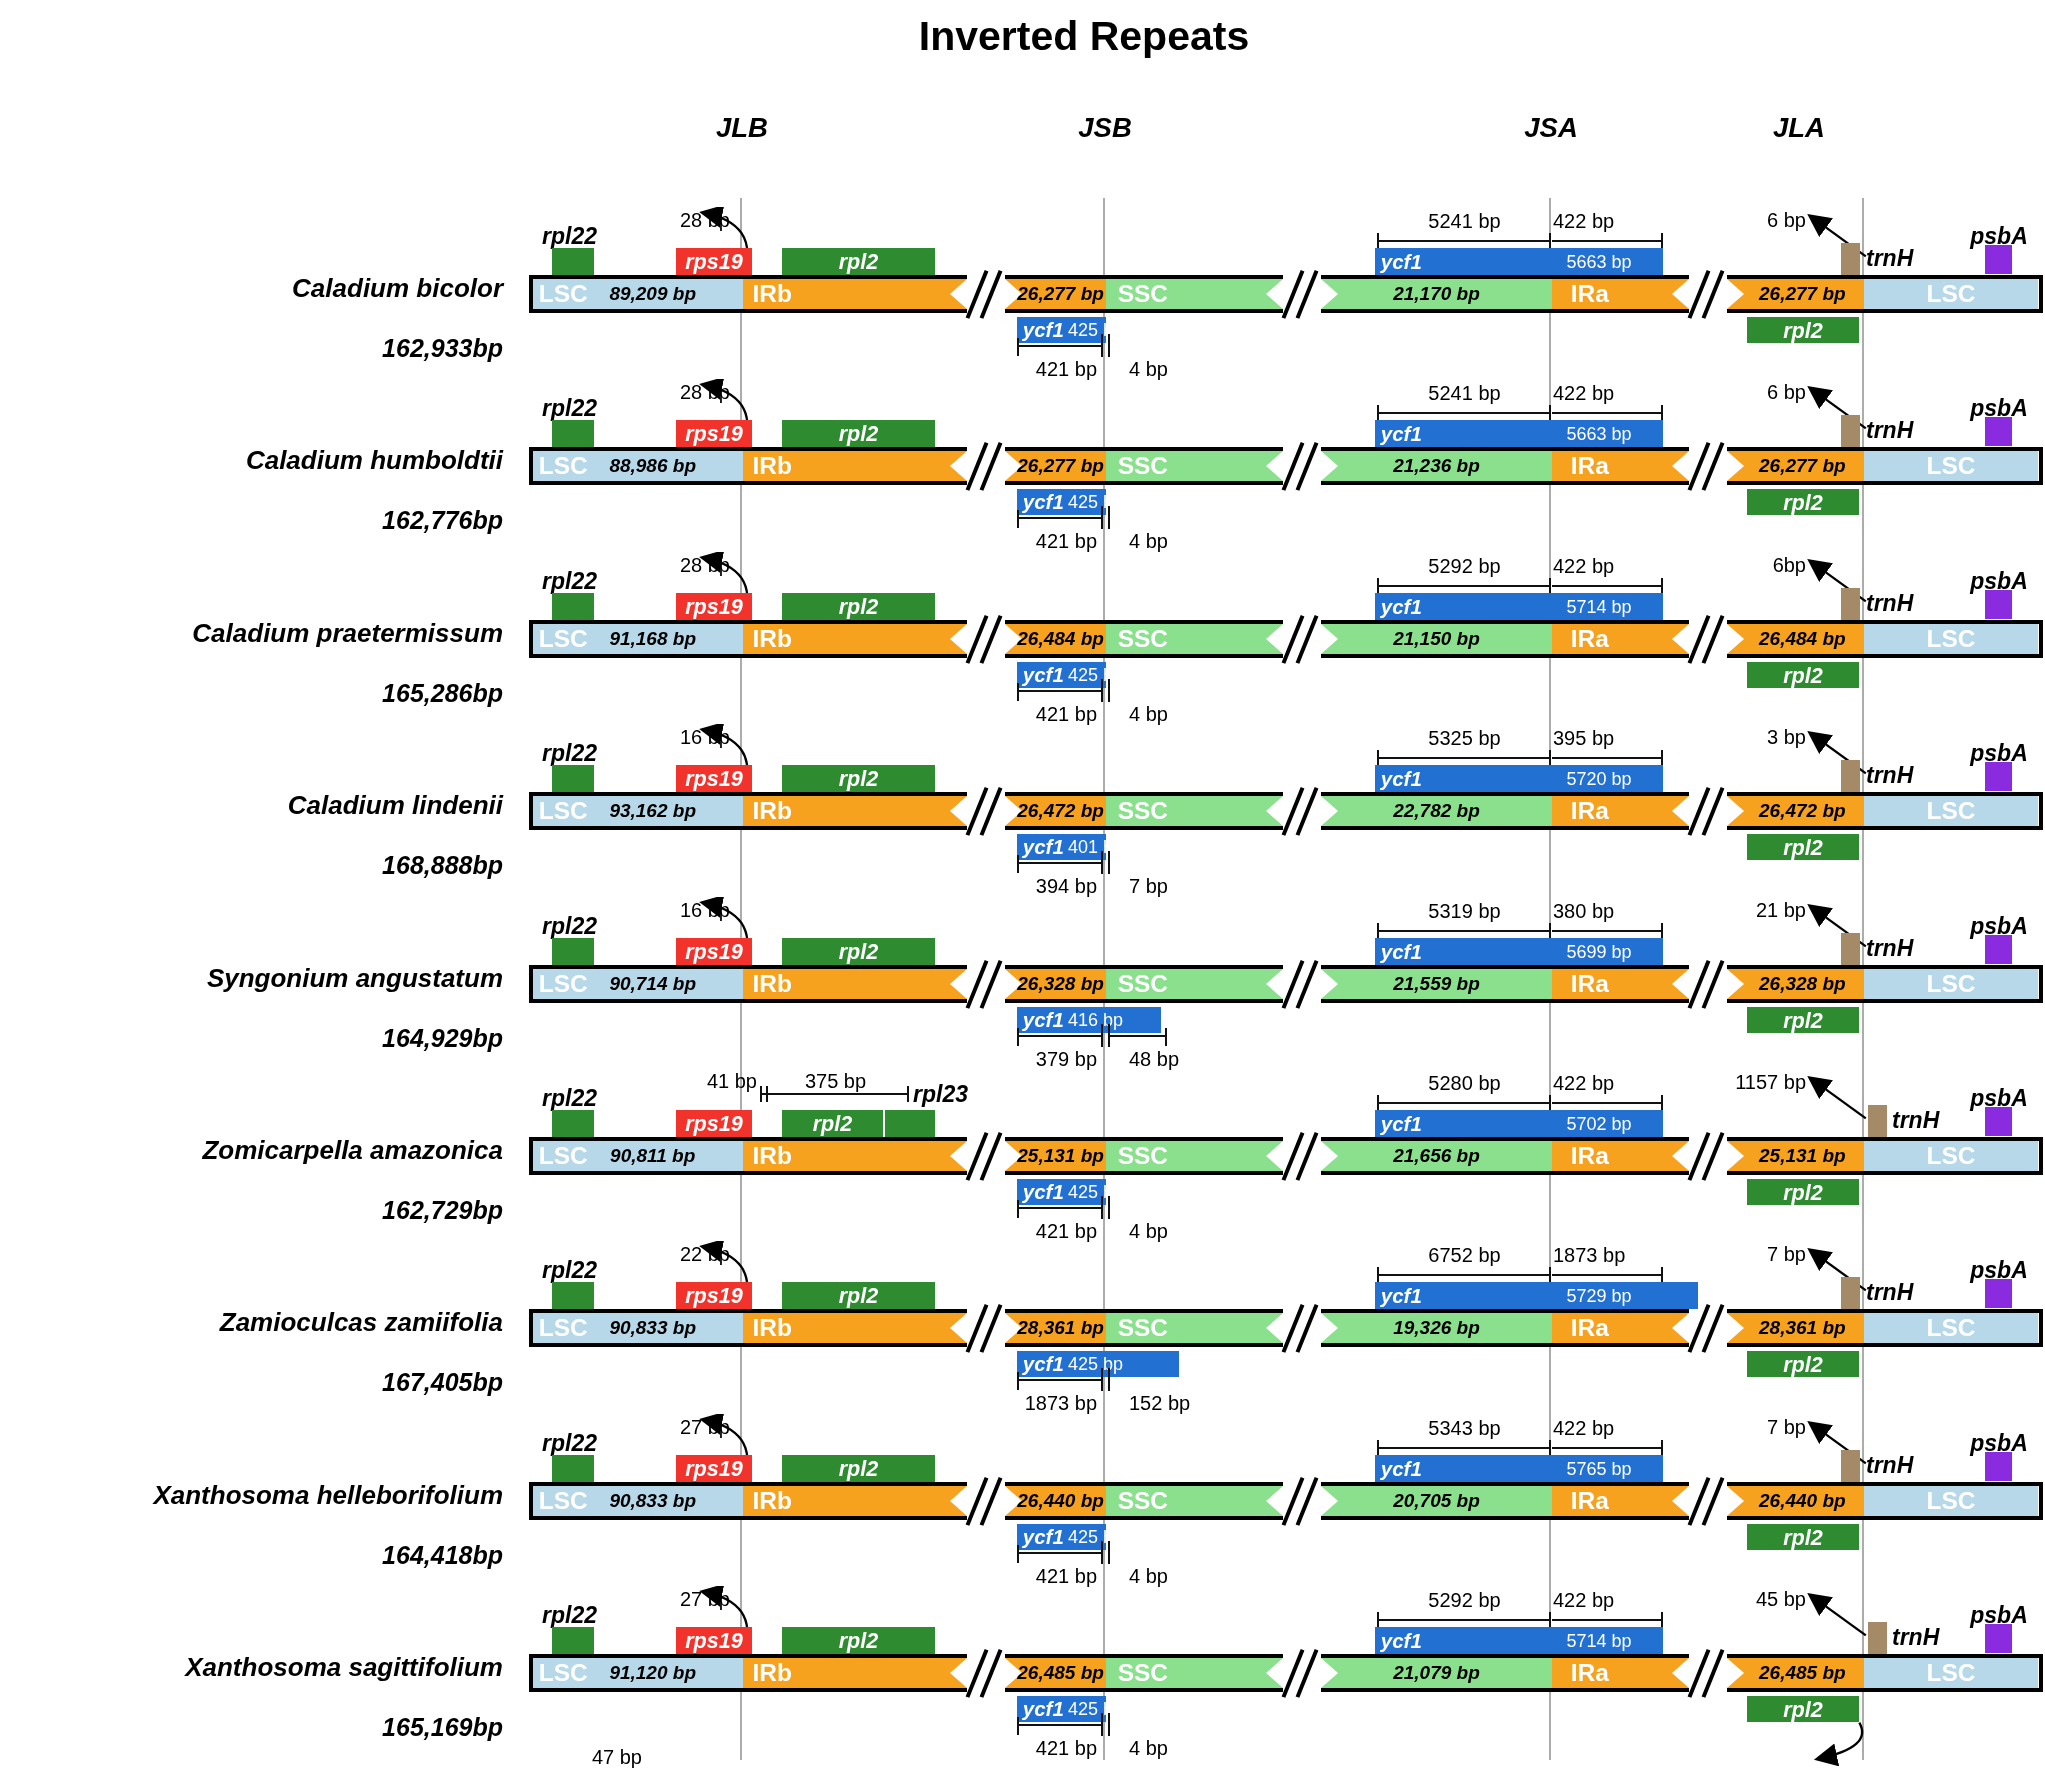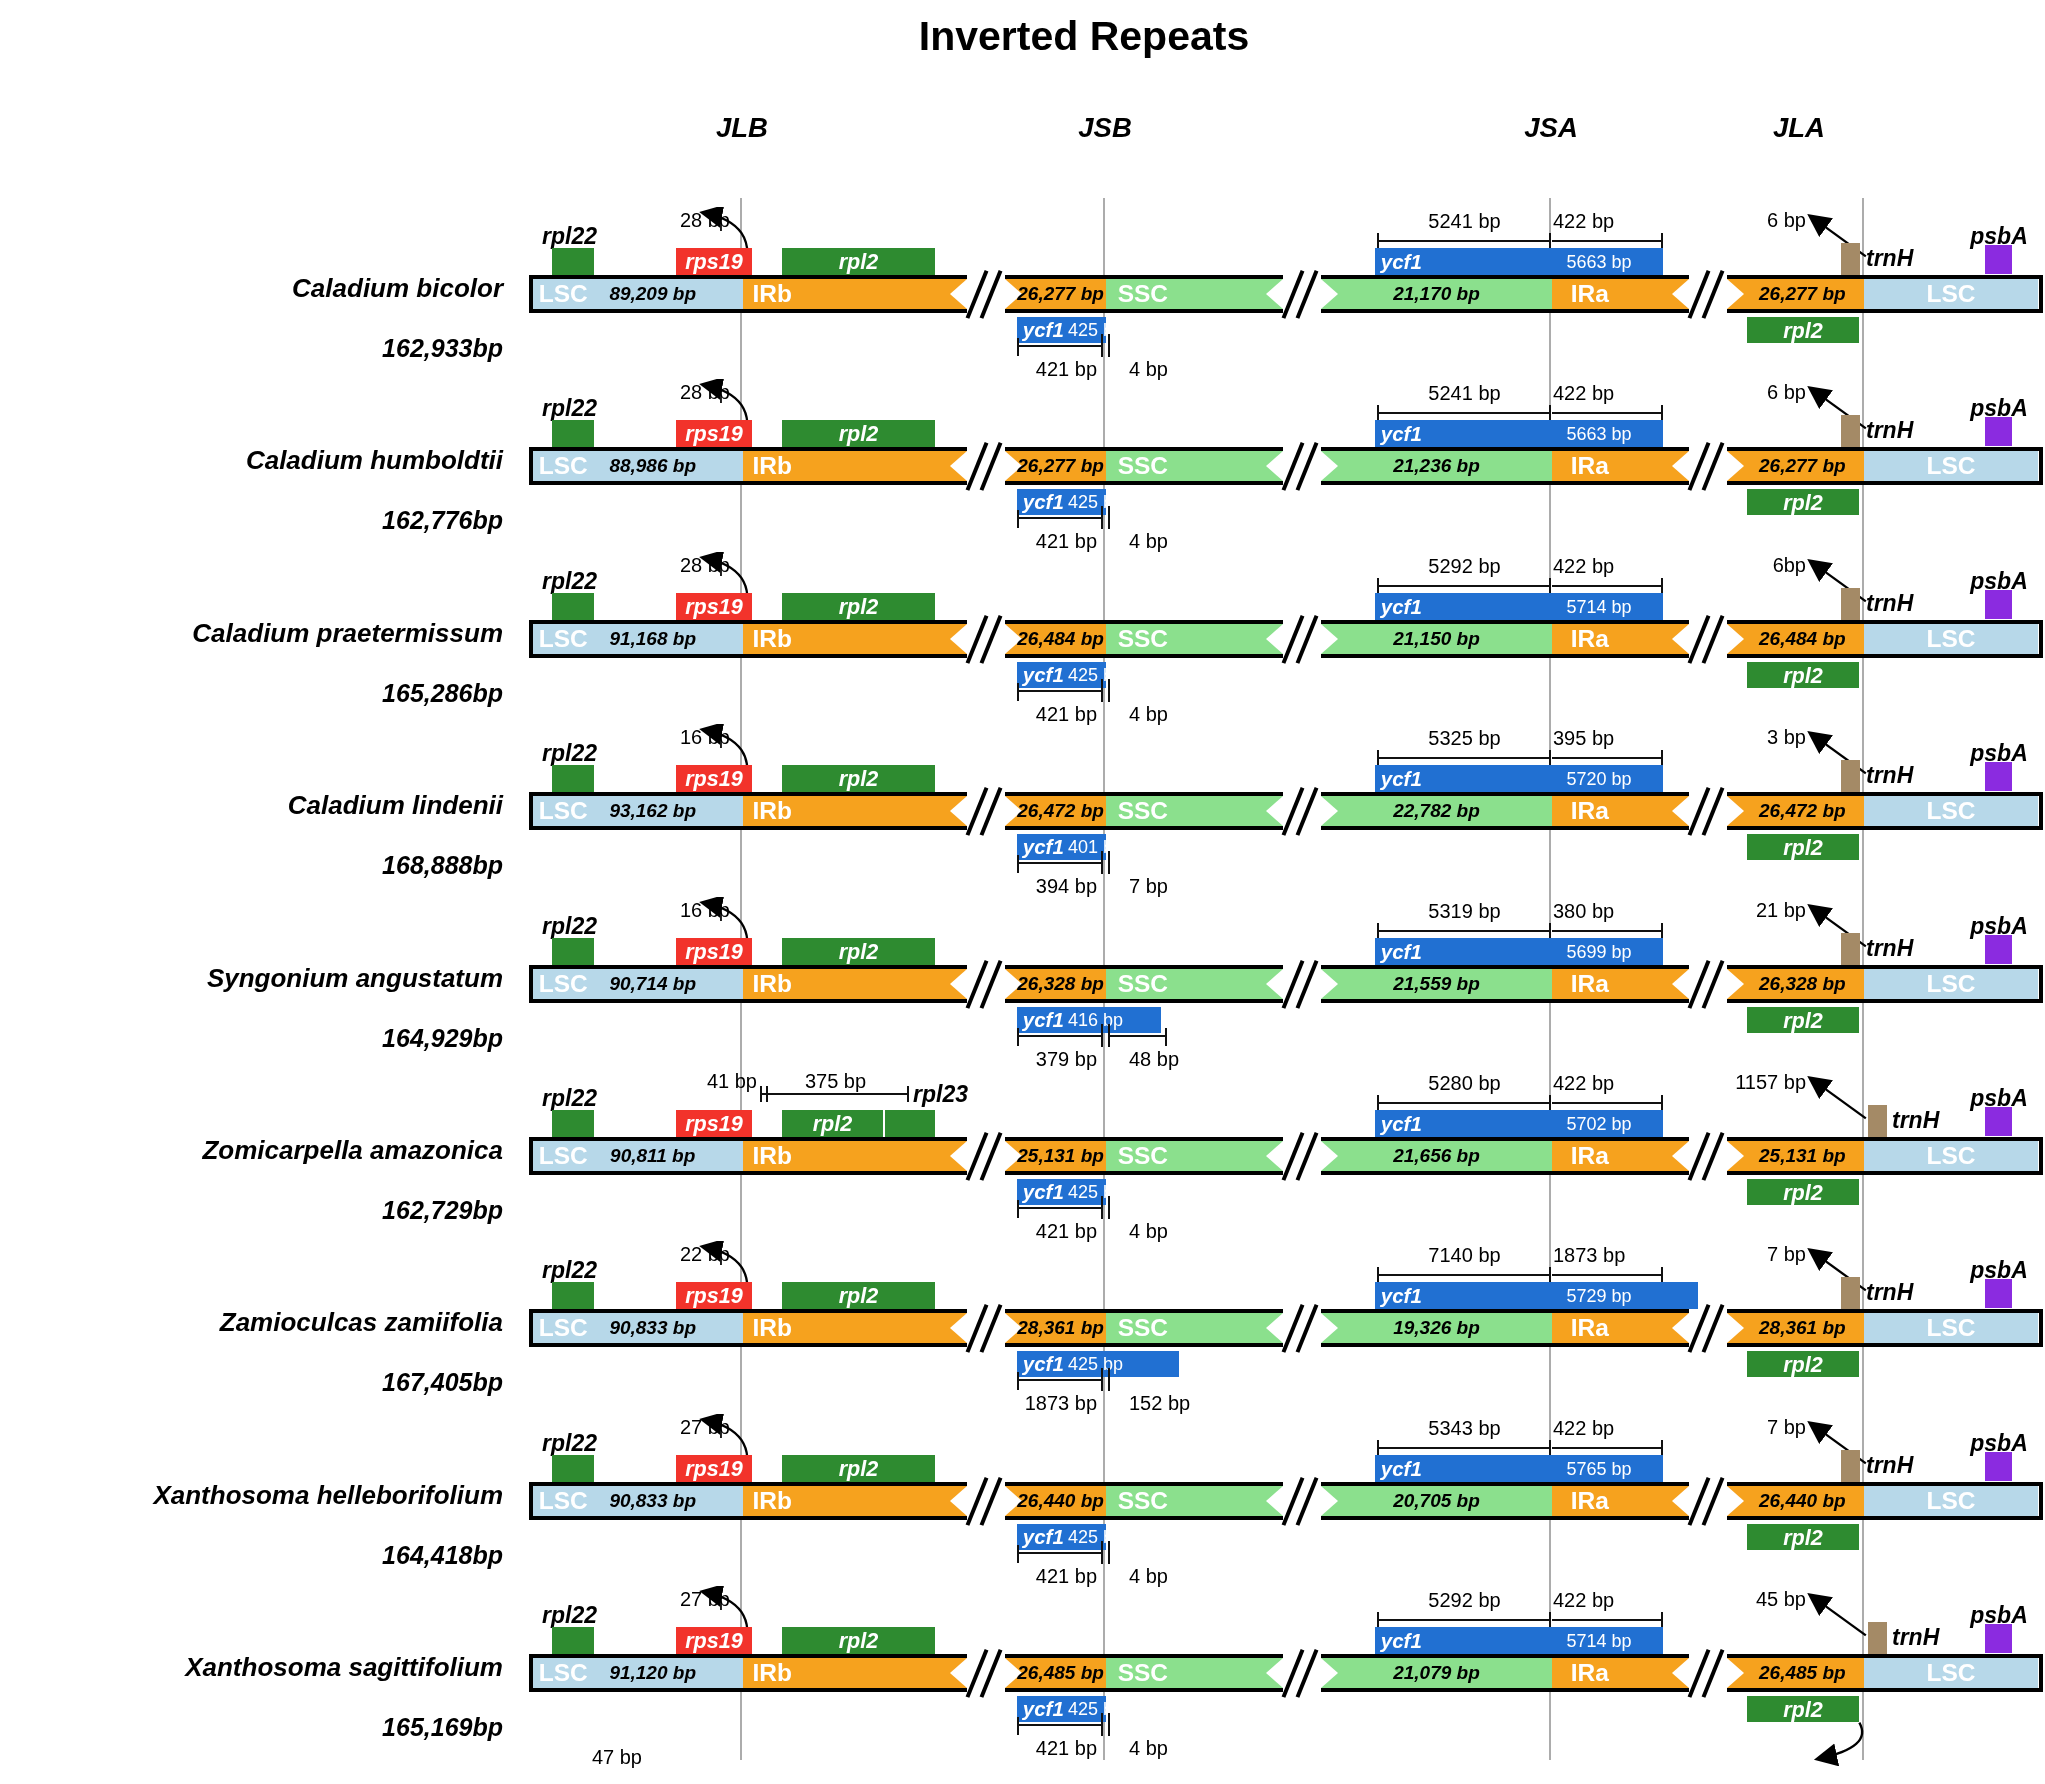--- a/index.html
+++ b/index.html
@@ -796,21 +796,21 @@
       <div class="t t0"></div>
       <div class="jr-line"></div>
       <div class="t t1"></div>
       <div class="t t2"></div>
 
       <div class="small jr-l">1873 bp</div>
       <div class="small jr-r">152 bp</div>
     </div>
 
     <div class="jsa-ruler">
-      <div class="small sr-ll">7140 bp</div>
+      <div class="small sr-ll">6752 bp</div>
       <div class="small sr-lr">1873 bp</div>
       <div class="t s0"></div>
       <div class="sr-l-line"></div>
       <div class="t sm"></div>
       <div class="sr-r-line"></div>
       <div class="t s1"></div>
     </div>
     <div class="ybox jsa-ycf1" style="width: 323px;">
       <span class="ylab">ycf1</span>
       <span class="yval">5729 bp</span>

